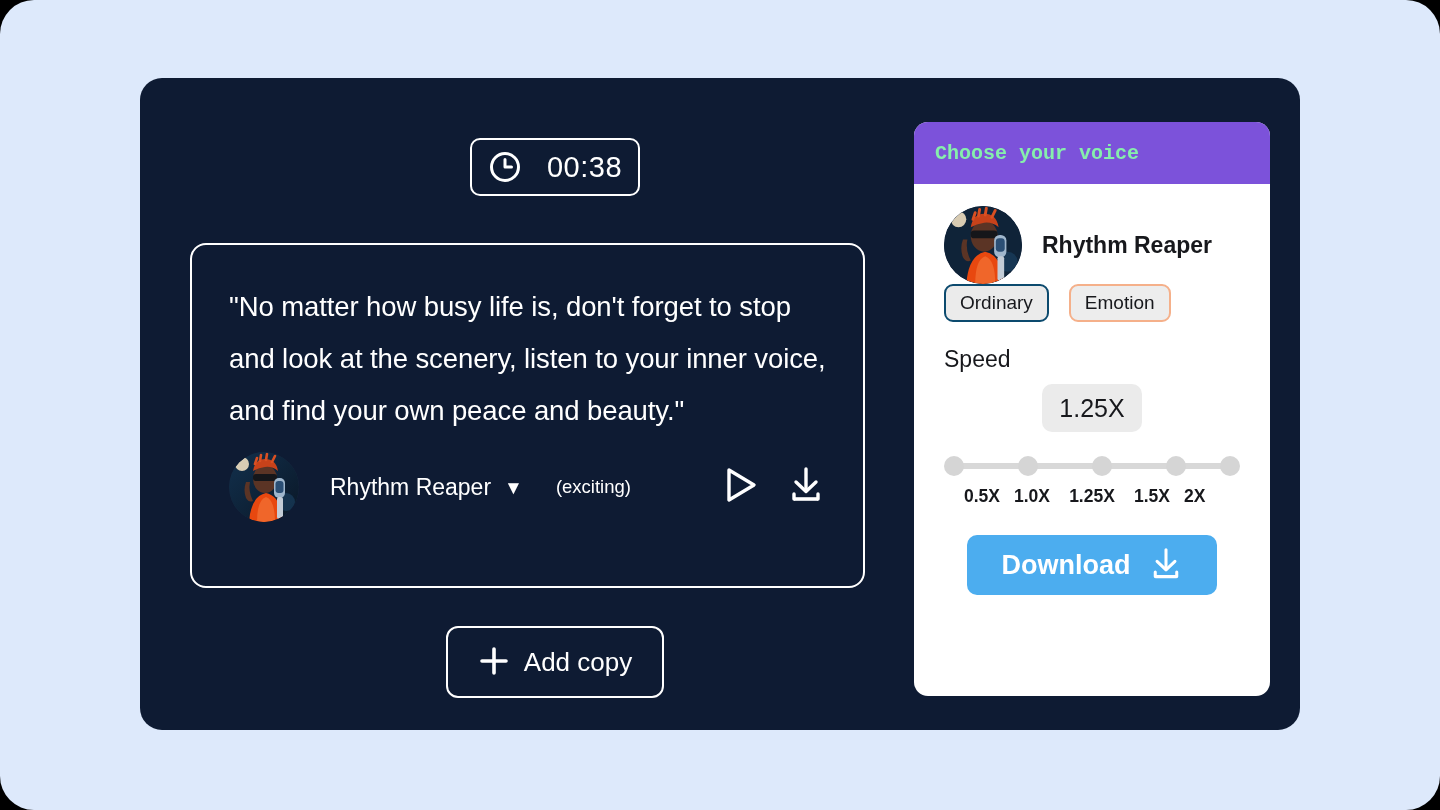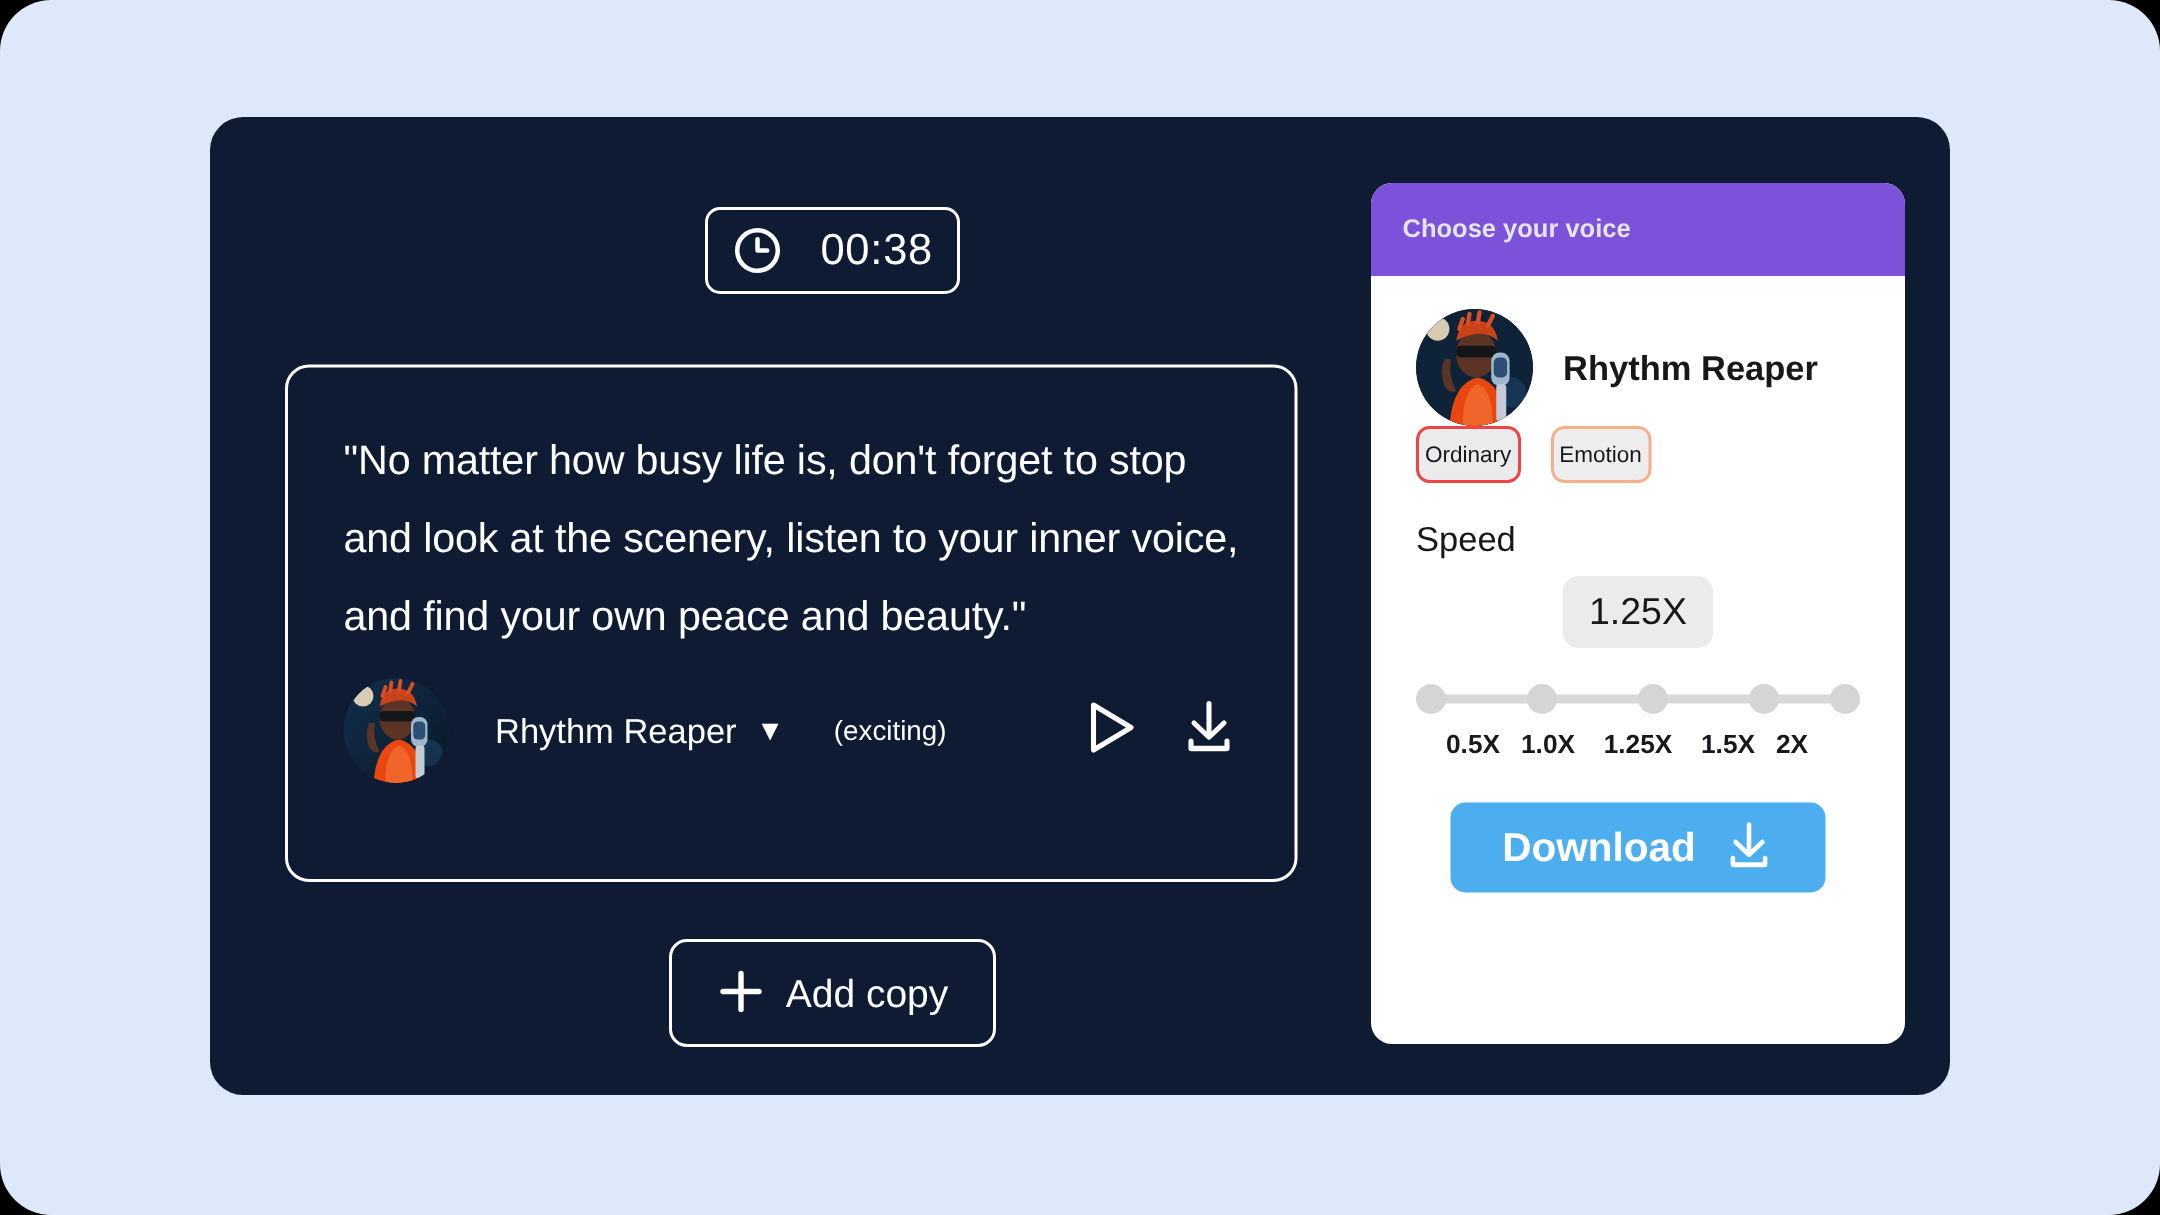--- a/index.html
+++ b/index.html
@@ -145,23 +145,24 @@
     overflow: hidden;
   }
   #voice-panel-header {
     height: 62px;
     background: #7c52da;
     display: flex;
     align-items: center;
     padding-left: 21px;
   }
   #voice-panel-title {
-    color: #e5e5e5;
-    font-size: 17px;
+    color: #86efac;
+    font-size: 20px;
     font-weight: bold;
+    font-family: Liberation Mono, monospace;
   }
   #voice-panel-body { padding: 22px 30px 0 30px; }
 
   #selected-voice-row { display: flex; align-items: center; }
   #panel-avatar { width: 78px; height: 78px; }
   #selected-voice-name {
     margin-left: 20px;
     font-size: 23px;
     font-weight: bold;
     color: #17181c;
@@ -170,25 +171,25 @@
   .section-label {
     font-size: 23px;
     color: #17181c;
     margin-top: 24px;
     margin-bottom: 11px;
   }
 
   #emotion-options { display: flex; gap: 20px; }
   .emotion-chip {
     height: 38px;
-    padding: 0 4px;
+    padding: 0 14px;
     border-radius: 9px;
     background: #ebebeb;
-    border: 2px solid #ef4444;
-    font-size: 15px;
+    border: 2px solid #0c4a6e;
+    font-size: 19px;
     color: #17181c;
     display: flex;
     align-items: center;
     justify-content: center;
     cursor: pointer;
     font-family: "Liberation Sans", sans-serif;
   }
   .emotion-chip.selected { border-color: #f5b08a; background: #ededed; }
 
   #speed-badge-wrap { display: flex; justify-content: center; margin-top: 6px; }

